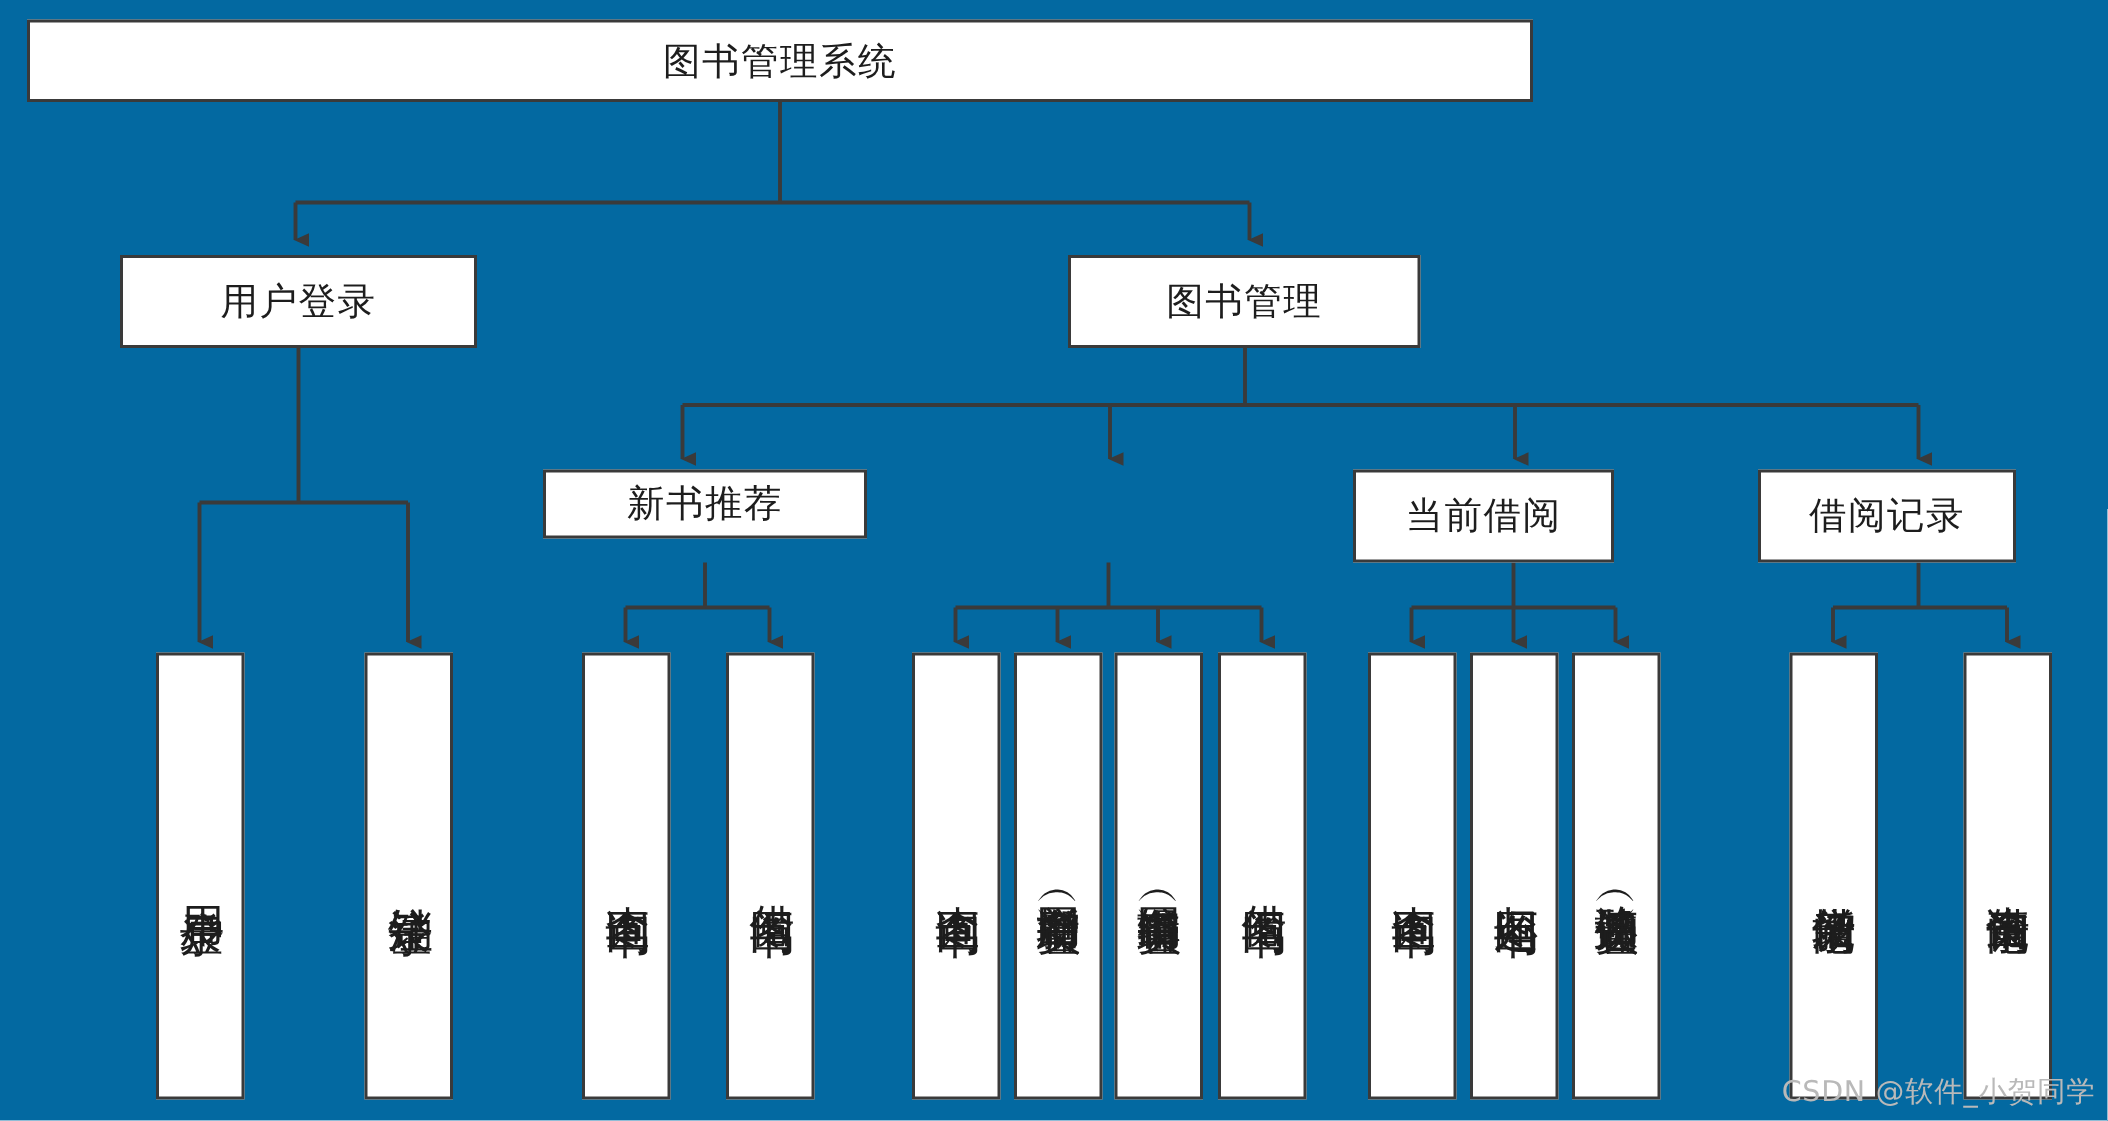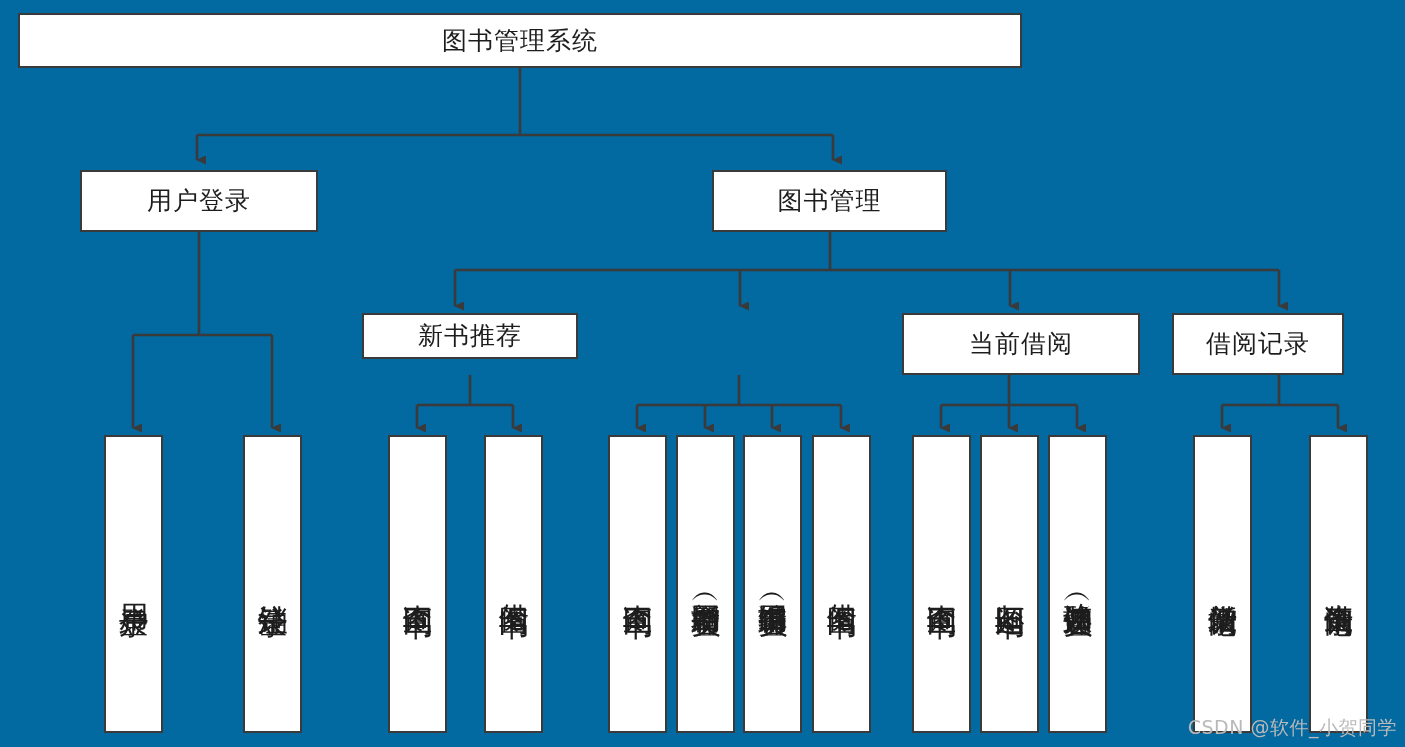--- a/index.html
+++ b/index.html
@@ -131,21 +131,21 @@
   <div class="node horizontal" style="left:80px; top:170px; width:238px; height:62px;">
     <span>用户登录</span>
   </div>
   <div class="node horizontal" style="left:712px; top:170px; width:235px; height:62px;">
     <span>图书管理</span>
   </div>
 
   <div class="node horizontal" style="left:362px; top:313px; width:216px; height:46px;">
     <span>新书推荐</span>
   </div>
-  <div class="node horizontal" style="left:902px; top:313px; width:238px; height:62px;">
+  <div class="node horizontal" style="left:902px; top:313px; width:174px; height:62px;">
     <span>当前借阅</span>
   </div>
   <div class="node horizontal" style="left:1172px; top:313px; width:172px; height:62px;">
     <span>借阅记录</span>
   </div>
 
   <div class="node vertical" style="left:104px; top:435px; width:59px; height:298px;">
     <span class="vtext">用户登录</span>
   </div>
   <div class="node vertical" style="left:243px; top:435px; width:59px; height:298px;">

